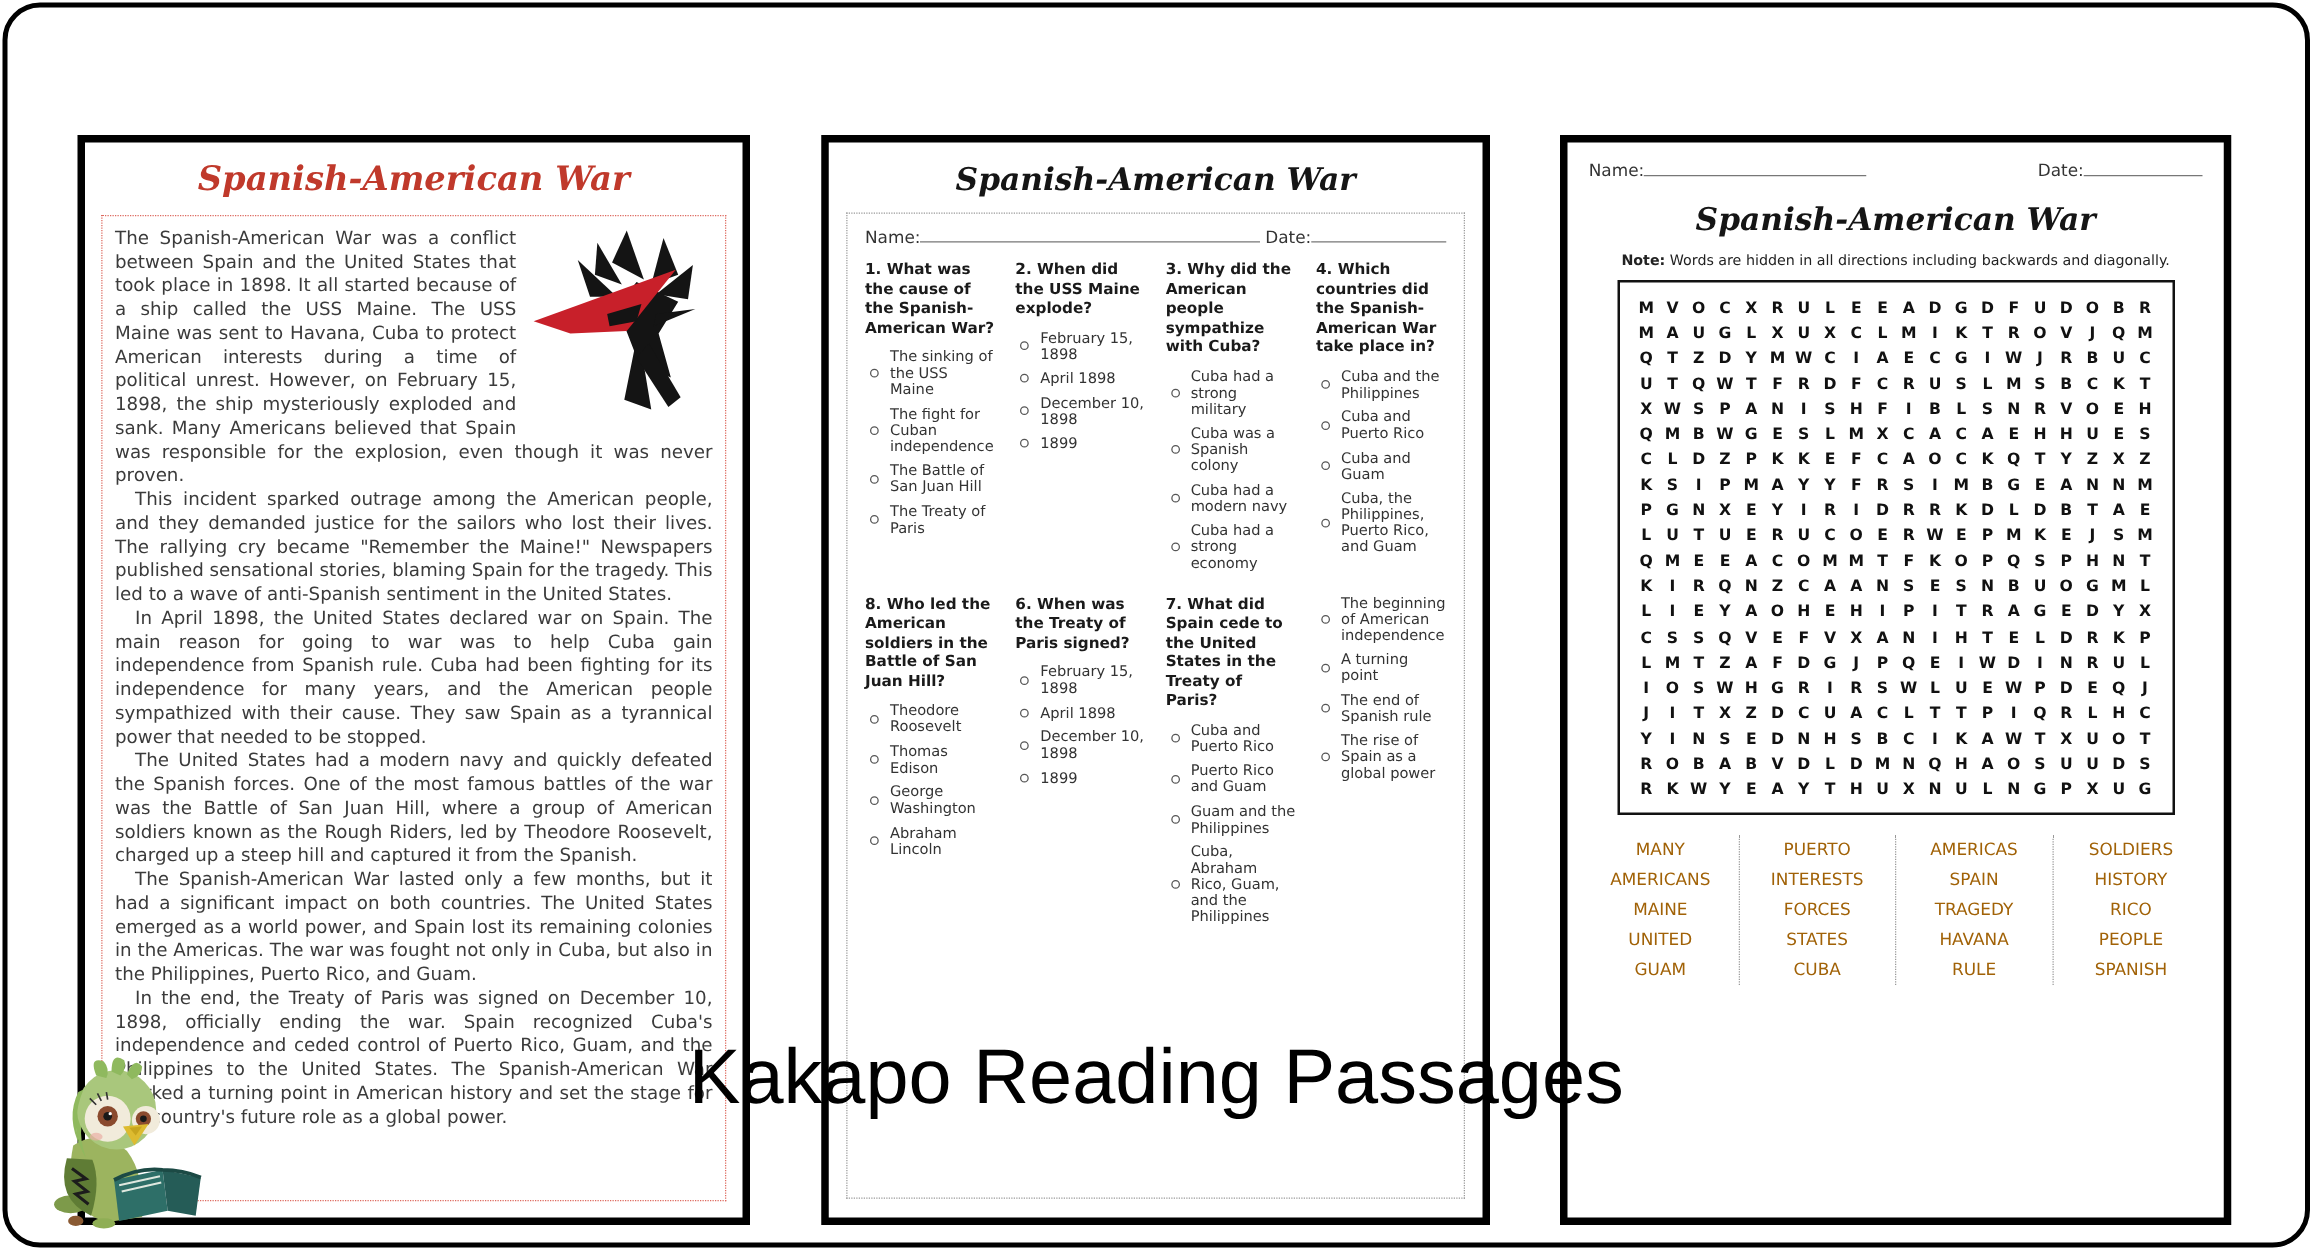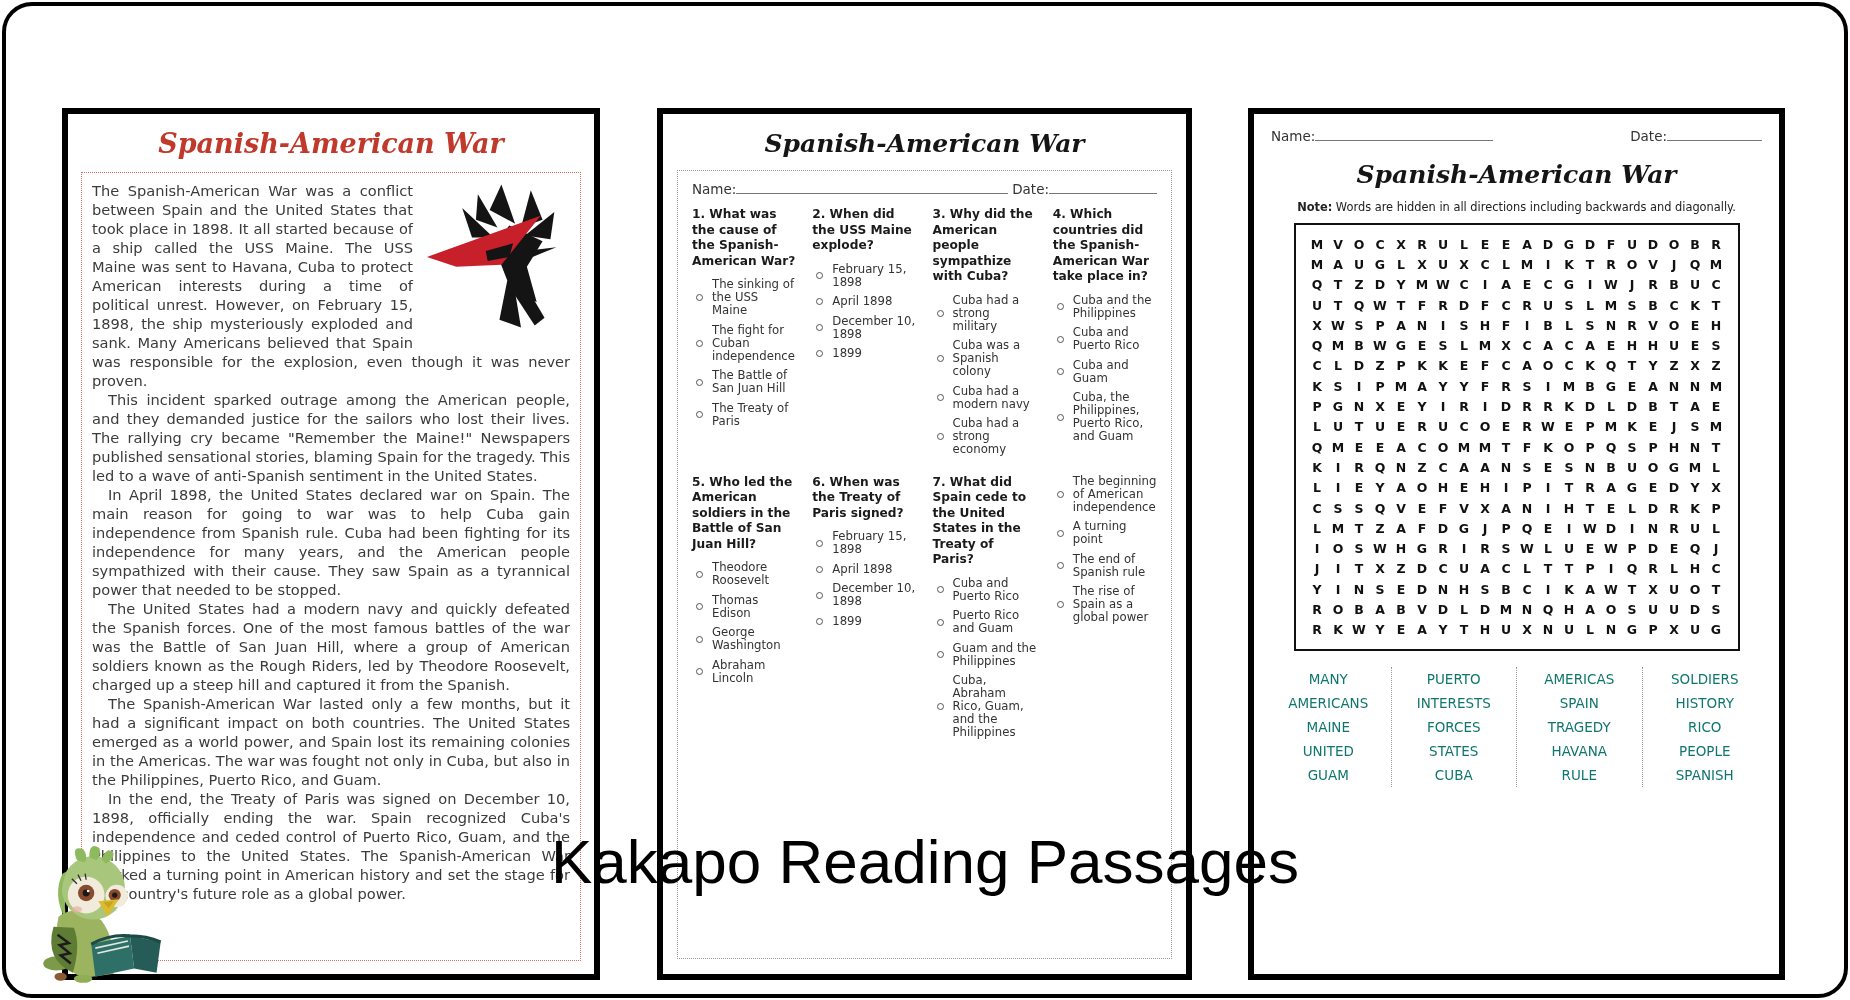--- a/index.html
+++ b/index.html
@@ -42,21 +42,21 @@
     padding:13px 17px 0;font-size:13.5px;color:#333;}
   .p3-title{text-align:center;font-size:25px;margin:16px 0 0;color:#151515;}
   .p3-note{text-align:center;font-size:11.4px;color:#222;margin-top:11px;}
   .ws-frame{margin:9px auto 0;width:-moz-fit-content;width:fit-content;
     border:2.5px solid #111;padding:9px 11px;}
   .ws-row{display:flex;height:20.3px;align-items:center;}
   .ws-cell{width:21px;text-align:center;font-weight:bold;font-size:12.5px;color:#111;}
   .word-list{display:flex;margin:16px 12px 0;}
   .wcol{flex:1;text-align:center;}
   .wcol.sep{border-right:1px dotted #999;}
-  .word{font-size:13.5px;line-height:24px;color:#0f766e;}
+  .word{font-size:13.5px;line-height:24px;color:#a16207;}
   
   .brand{position:absolute;left:0;right:0;top:826px;text-align:center;
     font-size:62px;color:#000;font-family:"Liberation Sans",sans-serif;}
   .logo{position:absolute;left:40px;top:843px;width:128px;height:148px;}
 </style>
 </head>
 <body>
 
 <div class="canvas-border"></div>
 
@@ -174,21 +174,21 @@
           <div class="opt">
             <span class="bullet"></span>
             <span class="optlabel">Cuba and Guam</span>
           </div>
           <div class="opt">
             <span class="bullet"></span>
             <span class="optlabel">Cuba, the Philippines, Puerto Rico, and Guam</span>
           </div>
         </div>
         <div class="qblock">
-          <div class="qtext">5. Who led the American soldiers in the Battle of San Juan Hill?</div>
+          <div class="qtext">8. Who led the American soldiers in the Battle of San Juan Hill?</div>
           <div class="opt">
             <span class="bullet"></span>
             <span class="optlabel">Theodore Roosevelt</span>
           </div>
           <div class="opt">
             <span class="bullet"></span>
             <span class="optlabel">Thomas Edison</span>
           </div>
           <div class="opt">
             <span class="bullet"></span>

